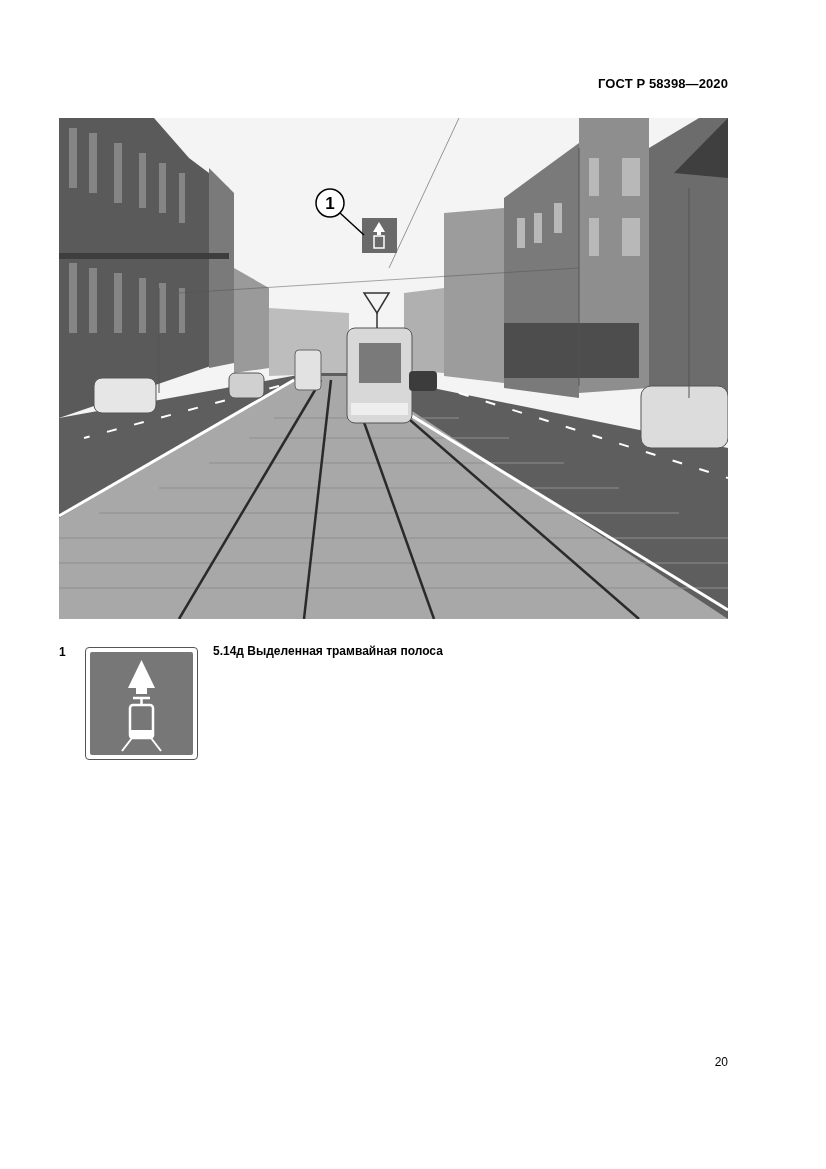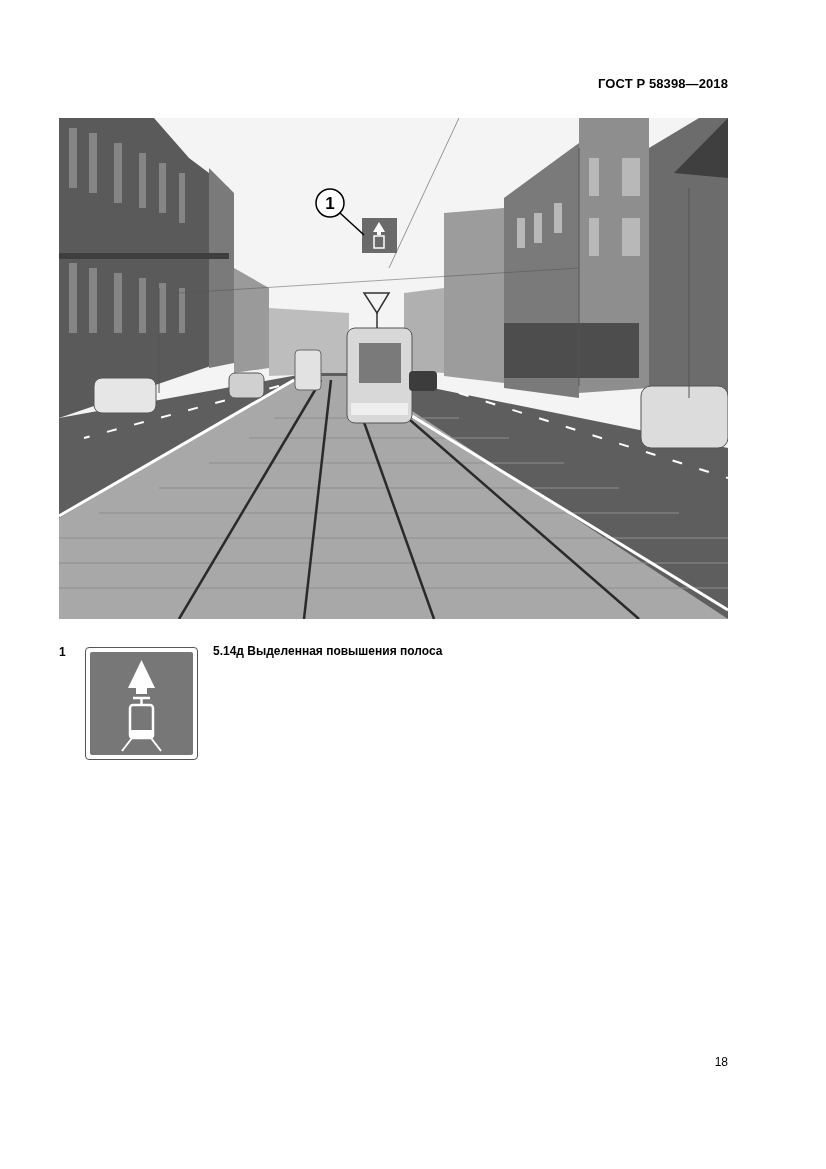--- a/index.html
+++ b/index.html
@@ -12,21 +12,21 @@
   .big-sign { position: absolute; left: 85px; top: 647px; width: 111px; height: 111px; border: 1px solid #555; border-radius: 4px; background: #fff; }
   .big-sign svg { display: block; }
   .desc { position: absolute; left: 213px; top: 644px; width: 516px; font-size: 12px; line-height: 15px; }
   .desc .title { font-weight: bold; margin-bottom: 4px; }
   .desc .body { text-align: justify; text-align-last: left; }
   .page-num { position: absolute; right: 98px; top: 1055px; font-size: 12px; }
 </style>
 </head>
 <body>
 
-<div class="header-code">ГОСТ Р 58398—2018</div>
+<div class="header-code">ГОСТ Р 58398—2020</div>
 
 <div class="photo">
   <svg width="669" height="501" viewBox="0 0 669 501" xmlns="http://www.w3.org/2000/svg">
 
     <rect x="0" y="0" width="669" height="501" fill="#f4f4f4"></rect>
 
     <polygon points="0,0 95,0 130,40 170,70 175,240 0,300" fill="#5a5a5a"></polygon>
     <polygon points="150,50 175,75 175,245 150,250" fill="#7a7a7a"></polygon>
     <polygon points="175,150 210,170 210,250 175,255" fill="#9a9a9a"></polygon>
     <polygon points="210,190 290,195 290,255 210,258" fill="#bdbdbd"></polygon>
@@ -137,16 +137,16 @@
     <line x1="47" y1="50" x2="64" y2="50" stroke="#fff" stroke-width="2.5"></line>
     <line x1="55.5" y1="50" x2="55.5" y2="57" stroke="#fff" stroke-width="2.5"></line>
     <rect x="44" y="57" width="23" height="33" rx="3" fill="none" stroke="#fff" stroke-width="2.5"></rect>
     <rect x="44" y="82" width="23" height="8" fill="#fff"></rect>
     <line x1="46" y1="90" x2="36" y2="103" stroke="#fff" stroke-width="2"></line>
     <line x1="65" y1="90" x2="75" y2="103" stroke="#fff" stroke-width="2"></line>
   </svg>
 </div>
 
 <div class="desc">
-  <div class="title">5.14д Выделенная повышения полоса</div>
+  <div class="title">5.14д Выделенная трамвайная полоса</div>
 </div>
 
-<div class="page-num">18</div>
+<div class="page-num">20</div>
 
 </body></html>

